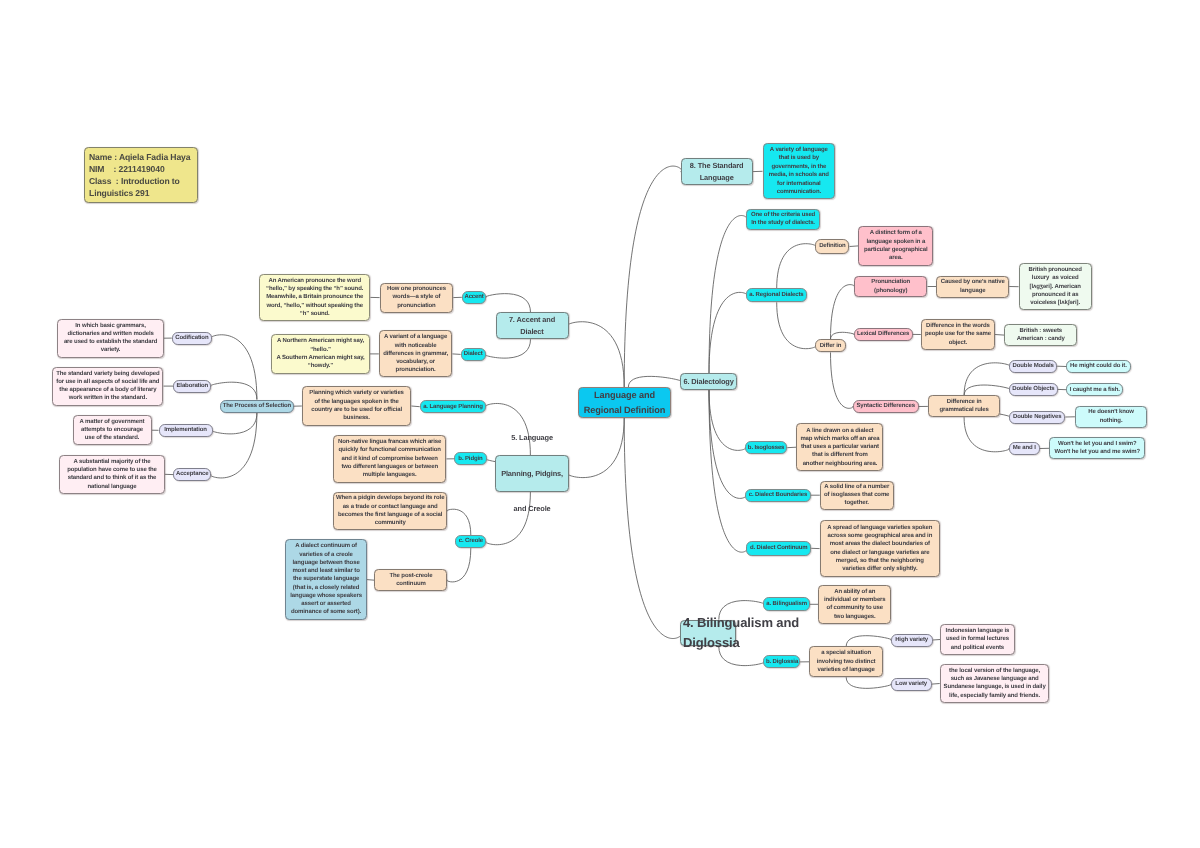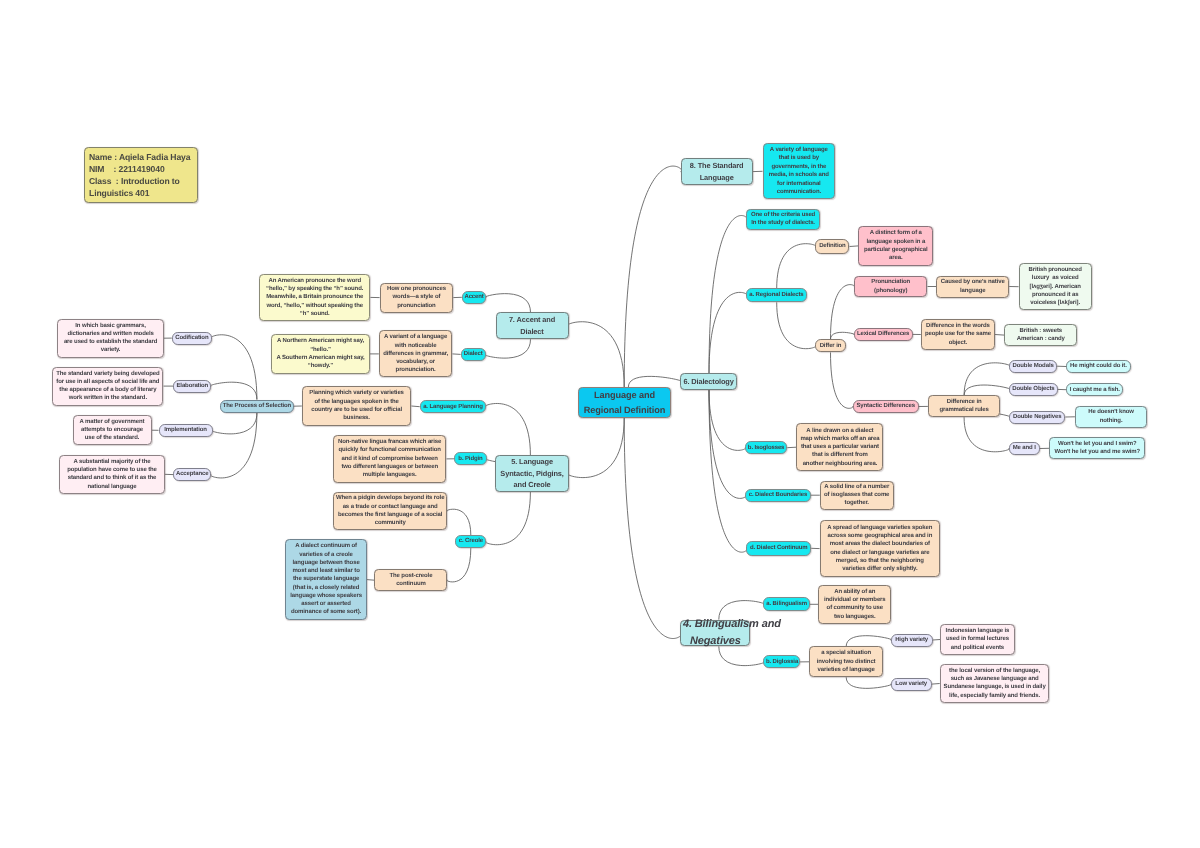--- a/index.html
+++ b/index.html
@@ -95,21 +95,21 @@
       <path d="M800.1 661.9L809.2 661.8"></path>
       <path d="M890.5 640.0C899.4 640.0 846.2 626.9 846.2 646.4"></path>
       <path d="M890.5 684.1C899.4 684.1 846.2 697.3 846.2 677.2"></path>
       <path d="M932.7 640.0L940.1 639.5"></path>
       <path d="M931.9 684.1L939.7 683.5"></path>
     </svg>
   <div class="node n-yellow" style="left:84px;top:147px;width:114px;height:56px;font-size:8.6px;line-height:1.42;text-align:left;border-radius:4.5px;background:#efe68c;">
       <span>Name : Aqiela Fadia Haya</span>
       <span>NIM&nbsp;&nbsp;&nbsp; : 2211419040</span>
       <span>Class&nbsp; : Introduction to</span>
-      <span>Linguistics 401</span>
+      <span>Linguistics 291</span>
     </div>
   <div class="node n-center" style="left:578px;top:387px;width:93px;height:31px;font-size:9.2px;line-height:1.55;text-align:center;border-radius:4.5px;background:#0bc8f0;">
       <span>Language and</span>
       <span>Regional Definition</span>
     </div>
   <div class="node n-lcyan" style="left:680.5px;top:158.2px;width:72.4px;height:26.9px;font-size:7.4px;line-height:1.54;text-align:center;border-radius:4.5px;background:#b5ebec;">
       <span>8. The Standard</span>
       <span>Language</span>
     </div>
   <div class="node n-cyan" style="left:762.5px;top:143.4px;width:72.7px;height:55.8px;font-size:6.0px;line-height:1.41;text-align:center;border-radius:4.5px;background:#16e8f0;">
@@ -186,23 +186,23 @@
       <span>A matter of government</span>
       <span>attempts to encourage</span>
       <span>use of the standard.</span>
     </div>
   <div class="node n-lpink" style="left:59.4px;top:454.9px;width:105.2px;height:38.8px;font-size:6.0px;line-height:1.375;text-align:center;border-radius:4.5px;background:#ffeef3;">
       <span>A substantial majority of the</span>
       <span>population have come to use the</span>
       <span>standard and to think of it as the</span>
       <span>national language</span>
     </div>
-  <div class="node n-lcyan" style="left:495.2px;top:455.2px;width:73.8px;height:36.7px;font-size:7.4px;line-height:1.54;text-align:center;border-radius:4.5px;background:#b5ebec;">
+  <div class="node n-lcyan" style="left:495.2px;top:455.2px;width:73.8px;height:36.7px;font-size:7.4px;line-height:1.54;text-align:center;border-radius:4.5px;background:#b5ebec;gap:24px;">
       <span>5. Language</span>
-      <span>Syntactic, Pidgins,</span>
+      <span>Planning, Pidgins,</span>
       <span>and Creole</span>
     </div>
   <div class="node n-cyan" style="left:419.7px;top:400.1px;width:66.5px;height:13.1px;font-size:6.0px;line-height:1.375;text-align:center;border-radius:5.8px;background:#16e8f0;">
       <span>a. Language Planning</span>
     </div>
   <div class="node n-cyan" style="left:454.4px;top:452.3px;width:32.2px;height:13.0px;font-size:6.0px;line-height:1.375;text-align:center;border-radius:5.8px;background:#16e8f0;">
       <span>b. Pidgin</span>
     </div>
   <div class="node n-cyan" style="left:455.4px;top:535px;width:30.9px;height:13.1px;font-size:6.0px;line-height:1.375;text-align:center;border-radius:5.8px;background:#16e8f0;">
       <span>c. Creole</span>
@@ -345,23 +345,23 @@
       <span>d. Dialect Continuum</span>
     </div>
   <div class="node n-peach" style="left:819.6px;top:520.4px;width:120.5px;height:56.4px;font-size:6.0px;line-height:1.375;text-align:center;border-radius:4.5px;background:#fbe0c4;">
       <span>A spread of language varieties spoken</span>
       <span>across some geographical area and in</span>
       <span>most areas the dialect boundaries of</span>
       <span>one dialect or language varieties are</span>
       <span>merged, so that the neighboring</span>
       <span>varieties differ only slightly.</span>
     </div>
-  <div class="node n-lcyan" style="left:680.4px;top:619.6px;width:70px;height:26.7px;font-size:11px;line-height:1.54;text-align:center;border-radius:4.5px;background:#b5ebec;font-style:italic;">
+  <div class="node n-lcyan" style="left:680.4px;top:619.6px;width:56px;height:26.7px;font-size:13px;line-height:1.54;text-align:center;border-radius:4.5px;background:#b5ebec;">
       <span>4. Bilingualism and</span>
-      <span>Negatives</span>
+      <span>Diglossia</span>
     </div>
   <div class="node n-cyan" style="left:763.4px;top:597.4px;width:46.4px;height:13.8px;font-size:6.0px;line-height:1.375;text-align:center;border-radius:5.8px;background:#16e8f0;">
       <span>a. Bilingualism</span>
     </div>
   <div class="node n-peach" style="left:818.4px;top:584.6px;width:72.8px;height:39.4px;font-size:6.0px;line-height:1.375;text-align:center;border-radius:4.5px;background:#fbe0c4;">
       <span>An ability of an</span>
       <span>individual or members</span>
       <span>of community to use</span>
       <span>two languages.</span>
     </div>

